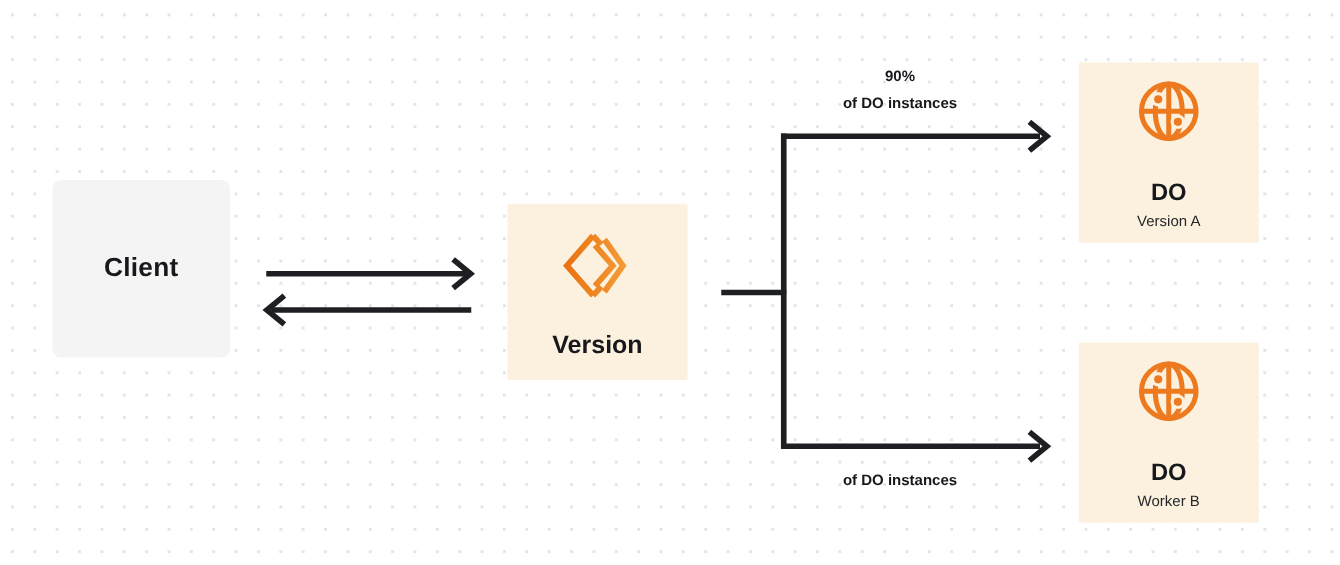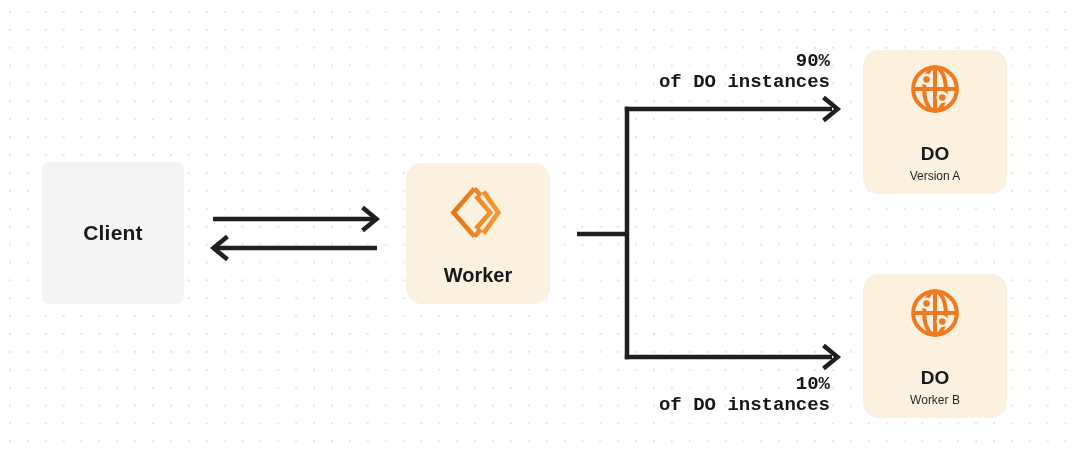--- a/index.html
+++ b/index.html
@@ -10,28 +10,28 @@
     background-color: #ffffff;
     background-image: radial-gradient(circle, #e5e5e9 1.3px, transparent 1.45px);
     background-size: 17.9px 17.9px;
     background-position: 1px 3px;
     font-family: "Liberation Sans", "DejaVu Sans", sans-serif;
     overflow: hidden;
     border-radius: 10px;
   }
   .node {
     position: absolute;
-    border-radius: 16px;
+    border-radius: 1px;
     display: flex;
     flex-direction: column;
     align-items: center;
     box-sizing: border-box;
   }
   .node-client {
-    left: 42px; top: 162px; width: 142px; height: 142px;
+    left: 42px; top: 144px; width: 142px; height: 142px;
     background: #f4f4f5;
     border-radius: 7px;
     justify-content: center;
   }
   .node-client .node-label {
     font-size: 21px; font-weight: 700; color: #17181c; letter-spacing: 0.2px;
   }
   .node-worker {
     left: 406px; top: 163px; width: 144px; height: 141px;
     background: #fbf1de;
@@ -51,26 +51,25 @@
   .node-do .node-title {
     margin-top: 22px;
     font-size: 19px; font-weight: 700; color: #17181c; line-height: 24px;
   }
   .node-do .node-subtitle {
     font-size: 12px; font-weight: 400; color: #26272b; line-height: 20px;
   }
   .edge-label {
     position: absolute;
     width: 220px;
-    text-align: right;
-    font-size: 19px;
+    text-align: center;
+    font-size: 12px;
     font-weight: 700;
     color: #17181c;
     line-height: 21px;
-    font-family: Liberation Mono, monospace;
   }
   .edge-label-top { left: 610px; top: 51px; }
   .edge-label-bottom { left: 610px; top: 374px; }
   .connectors { position: absolute; left: 0; top: 0; pointer-events: none; }
   .icon-box { flex: 0 0 auto; }
 </style>
 </head>
 <body>
 
 <div class="canvas">
@@ -119,21 +118,21 @@
         </defs>
         <g stroke="url(#wkr)" stroke-width="4.6" stroke-linejoin="miter" stroke-linecap="butt" fill="none">
           <path d="M24 4.5 L30.5 11.5"></path>
           <path d="M24 4.5 L3.5 28 L24 51.5"></path>
           <path d="M24 51.5 L30.5 44.5"></path>
           <path d="M25.5 12 L39.5 28 L25.5 44"></path>
           <path d="M33 7.5 L47.5 28 L33 48.5"></path>
         </g>
       </svg>
     </span>
-    <div class="node-label">Worker</div>
+    <div class="node-label">Version</div>
   </div>
 
   <div class="node node-do node-do-a">
     <span class="icon-box">
       <svg width="54" height="54" viewBox="0 0 48 48" fill="none">
         <g stroke="#EE7A1F" stroke-width="3.6" fill="none">
           <circle cx="24" cy="24" r="19.4"></circle>
           <path d="M4.6 24 H43.4"></path>
           <ellipse cx="24" cy="24" rx="9.6" ry="19.4"></ellipse>
           <path d="M24 4.6 V43.4"></path>
@@ -165,17 +164,16 @@
     </span>
     <div class="node-title">DO</div>
     <div class="node-subtitle">Worker B</div>
   </div>
 
   <div class="edge-label edge-label-top">
     <div>90%</div>
     <div>of DO instances</div>
   </div>
   <div class="edge-label edge-label-bottom">
-    <div>10%</div>
     <div>of DO instances</div>
   </div>
 
 </div>
 
 </body></html>

